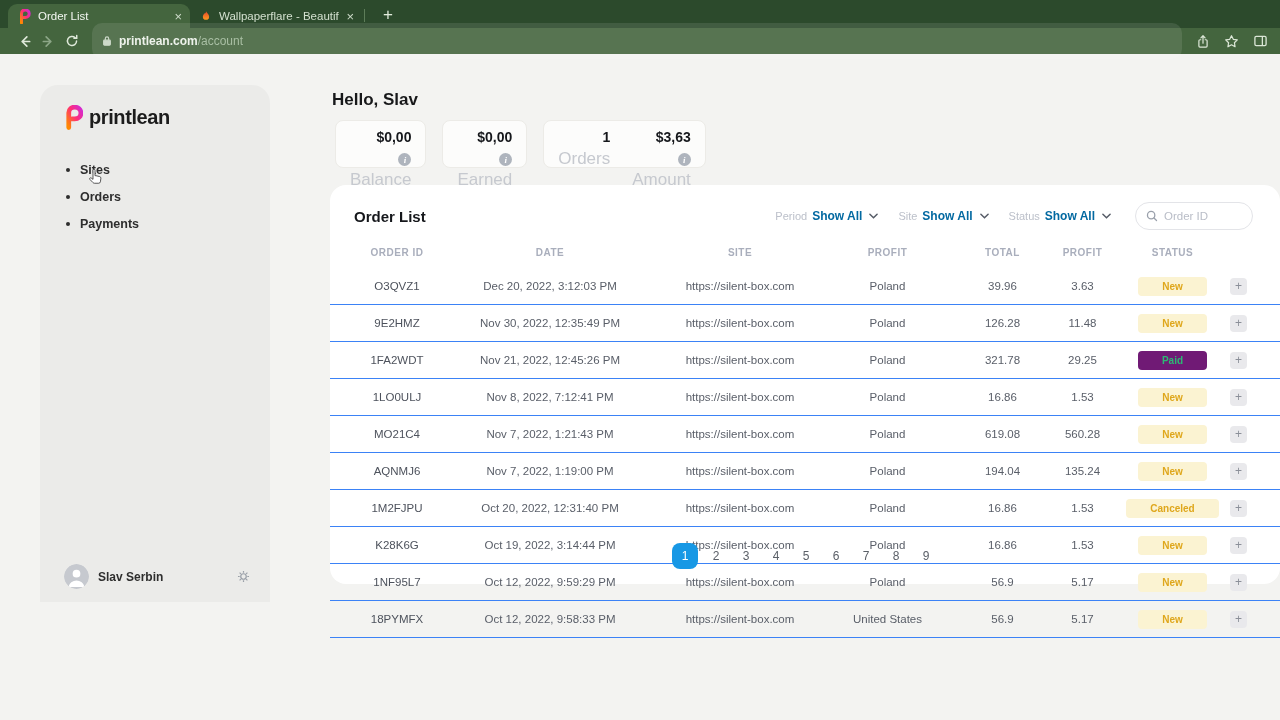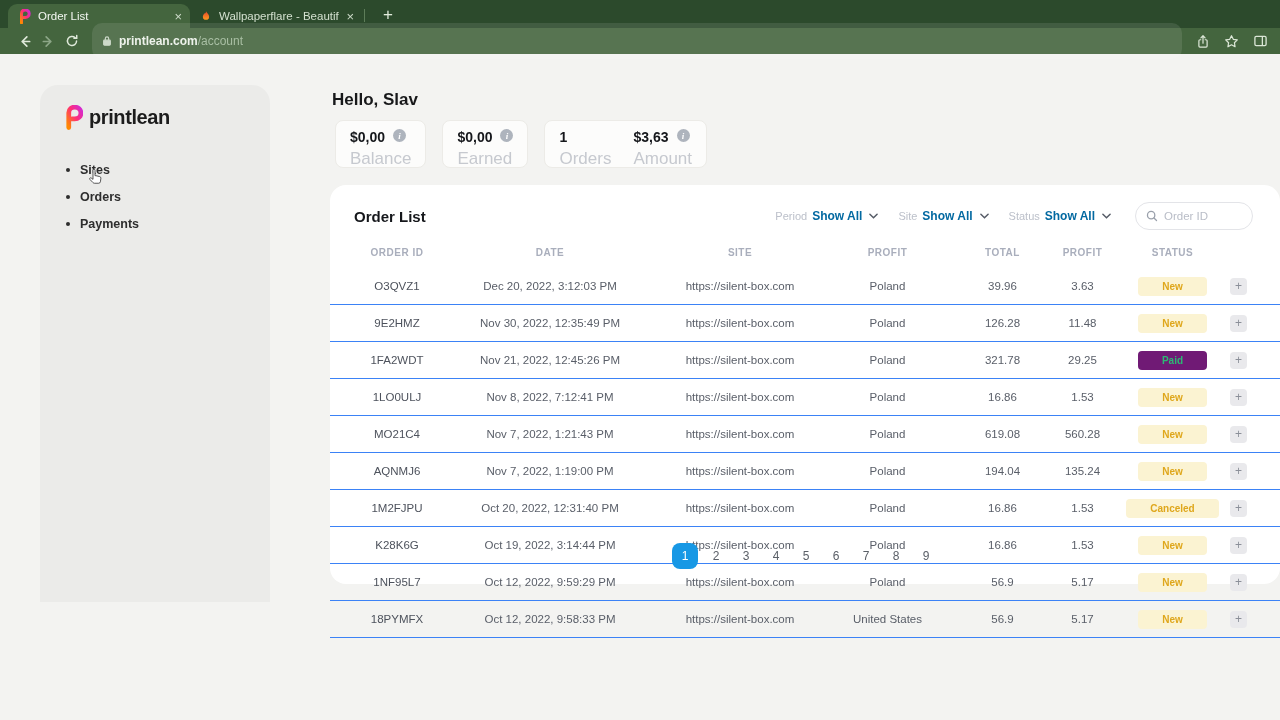--- a/index.html
+++ b/index.html
@@ -43,21 +43,21 @@
   .user-name { font-size:12px; font-weight:bold; color:#2e2e2e; }
   .gear-btn { margin-left:auto; display:flex; }
   .cursor { position:absolute; left:86px; top:114px; z-index:6; }
 
   .greeting { position:absolute; left:332px; top:36px; font-size:17px; font-weight:bold; color:#17181a; }
 
   .stats { position:absolute; left:335px; top:66px; display:flex; gap:16px; }
   .stat-card { background:#fcfcfb; border:1px solid #ecebe7; border-radius:8px;
                height:48px; padding:8px 14px 0; display:flex; gap:22px; }
   .stat { display:flex; flex-direction:column; gap:4px; }
-  .stat-top { display:flex; align-items:flex-start; gap:8px; }
+  .stat-top { display:flex; align-items:flex-end; gap:8px;flex-direction:column; }
   .stat-value { font-size:14px; font-weight:bold; color:#15171b; }
   .info-icon { width:13px; height:13px; border-radius:50%; background:#aeb4bd; color:#fff;
                font-size:9px; font-weight:bold; display:flex; align-items:center; justify-content:center;
                font-family:"Liberation Serif", serif; font-style:italic; }
   .stat-label { font-size:17px; color:#c6c9cf; }
 
   
   .order-card { position:absolute; left:330px; top:131px; right:0; bottom:18px;
                 background:#ffffff; border-radius:16px; }
   .card-header { display:flex; align-items:center; padding:16px 27px 0 24px; height:46px; }
@@ -200,20 +200,38 @@
           </li>
         <li>
             <span class="bullet"></span>
             <span>Orders</span>
           </li>
         <li>
             <span class="bullet"></span>
             <span>Payments</span>
           </li>
       </ul>
+      <div class="user-row">
+        <span class="avatar">
+          <svg width="25" height="25" viewBox="0 0 24 24">
+              <circle cx="12" cy="12" r="12" fill="#c6c9cf"></circle>
+              <circle cx="12" cy="9.3" r="3.7" fill="#fff"></circle>
+              <path d="M4.2 22a8 8 0 0 1 15.6 0z" fill="#fff"></path>
+            </svg>
+        </span>
+        <span class="user-name">Slav Serbin</span>
+        <span class="gear-btn">
+          <svg width="13" height="13" viewBox="0 0 16 16">
+              <g stroke="#9aa0a8" fill="none" stroke-width="1.5">
+                <circle cx="8" cy="8" r="3.4"></circle>
+                <path d="M8 1.2v2.1M8 12.7v2.1M1.2 8h2.1M12.7 8h2.1M3.2 3.2l1.5 1.5M11.3 11.3l1.5 1.5M12.8 3.2l-1.5 1.5M4.7 11.3l-1.5 1.5"></path>
+              </g>
+            </svg>
+        </span>
+      </div>
     </aside>
 
     <span class="cursor">
       <svg width="16" height="17" viewBox="0 0 19 20">
           <path d="M9.5 1.5c.7 0 1.2.5 1.2 1.2v6.4l1-.1 4.6 1.1c.9.2 1.5 1 1.4 1.9l-.6 4.3c-.1 1-1 1.7-2 1.7H10c-.6 0-1.2-.2-1.6-.7l-3.8-3.9c-.4-.4-.4-1.1 0-1.5.4-.4 1.1-.5 1.6-.1l2.1 1.6V2.7c0-.7.5-1.2 1.2-1.2z" fill="#fff" stroke="#3a3a3a" stroke-width="1"></path>
         </svg>
     </span>
 
     <h1 class="greeting">Hello, Slav</h1>
     <div class="stats">

